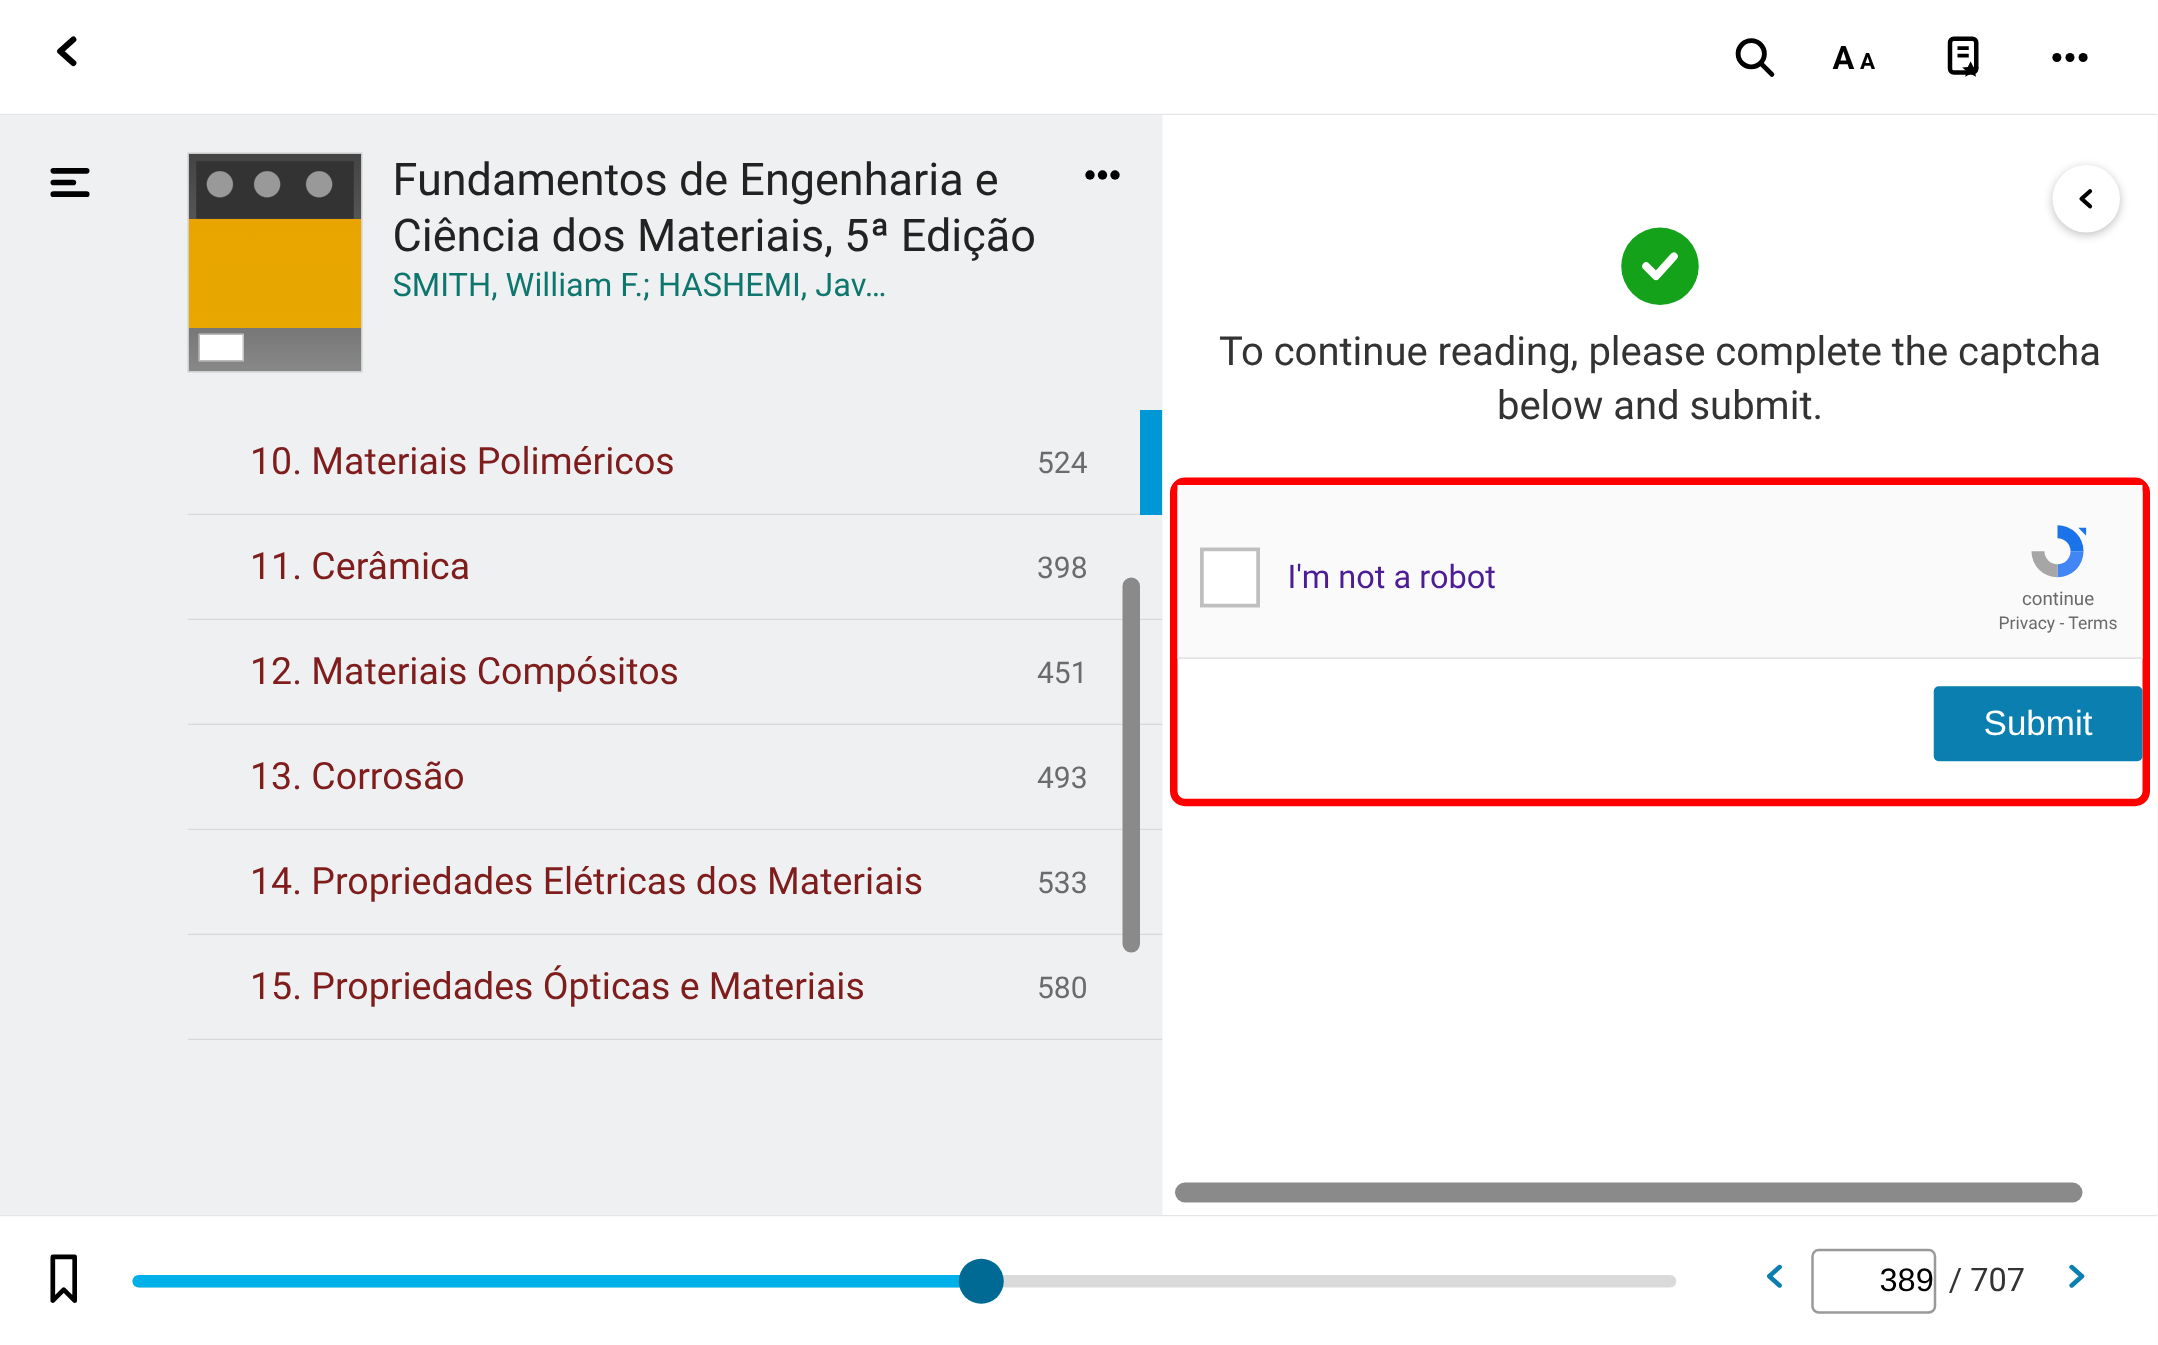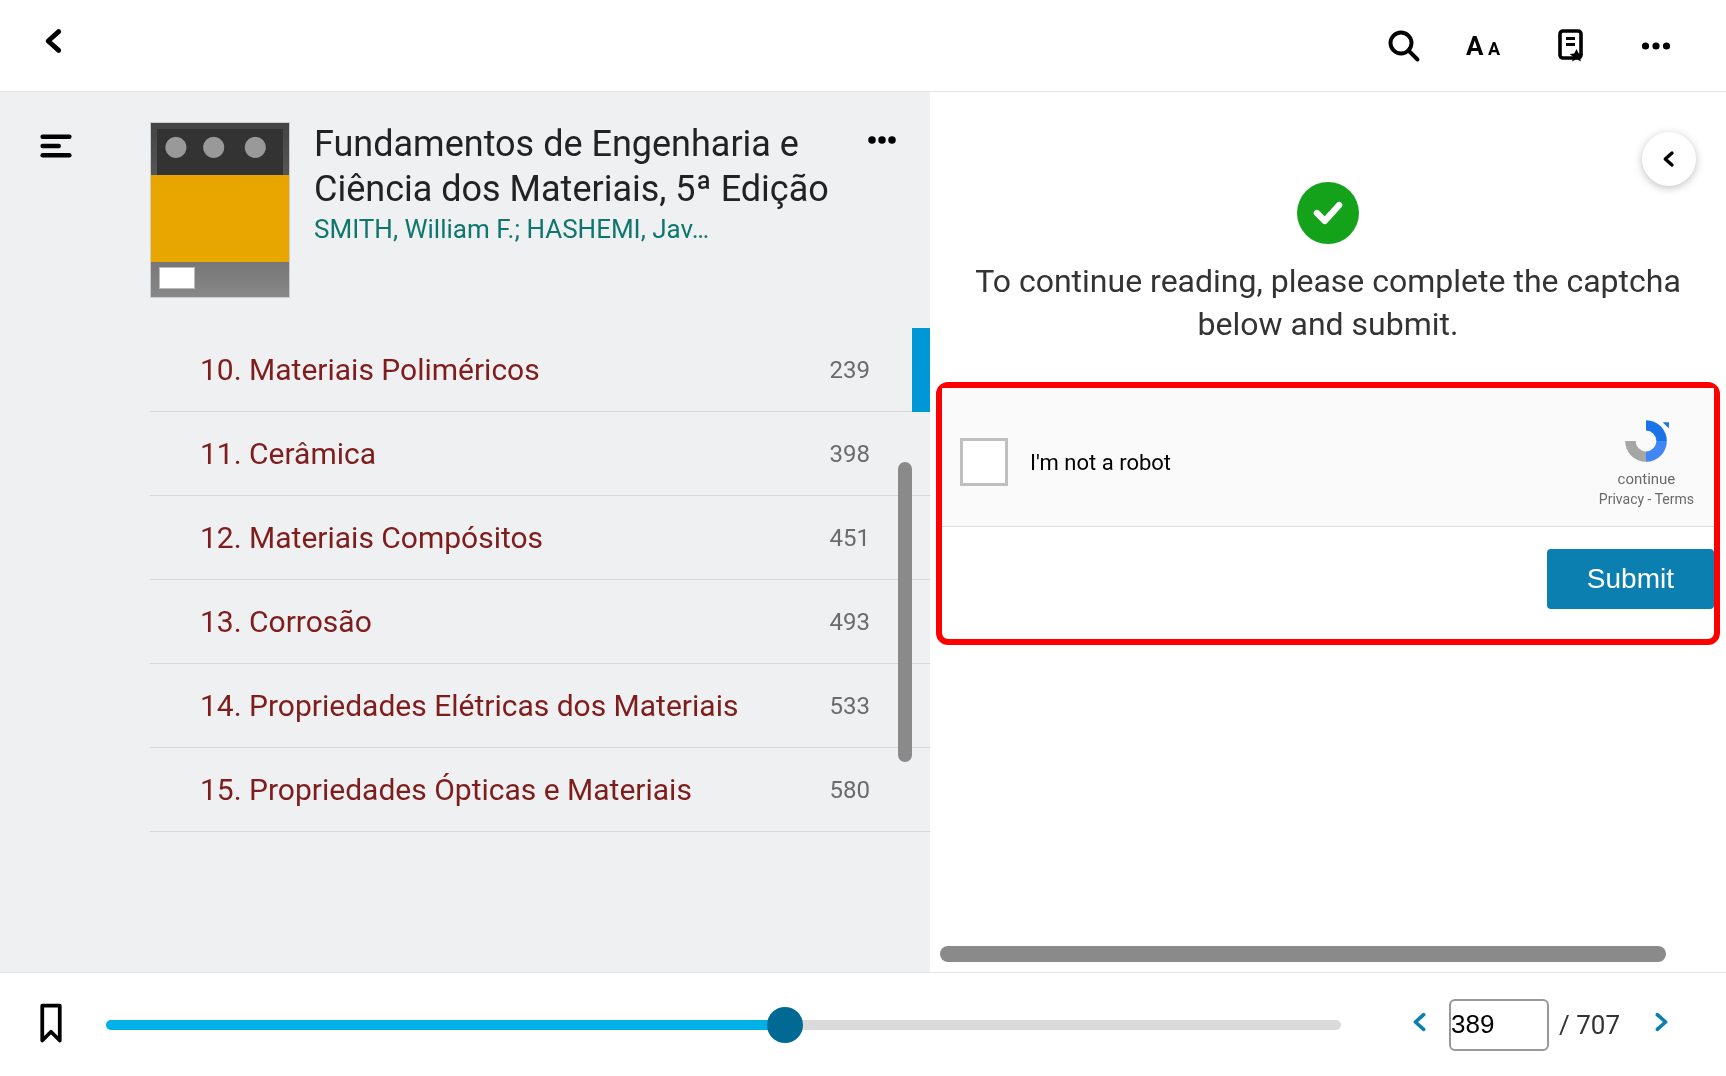--- a/index.html
+++ b/index.html
@@ -41,38 +41,38 @@
   .toc-scrollbar { position: absolute; right: 18px; top: 370px; width: 14px; height: 300px; background: #8a8a8a; border-radius: 7px; }
 
   .right { flex: 1; background: #fff; position: relative; overflow: hidden; }
   .collapse-btn { position: absolute; right: 30px; top: 40px; width: 54px; height: 54px; border-radius: 50%; background: #fff; box-shadow: 0 2px 8px rgba(0,0,0,0.25); display: flex; align-items: center; justify-content: center; cursor: pointer; font-size: 26px; font-weight: 700; }
   .check-badge { width: 62px; height: 62px; border-radius: 50%; background: #14a21a; margin: 90px auto 16px; display: flex; align-items: center; justify-content: center; }
   .captcha-msg { font-size: 32px; line-height: 1.35; color: #333; text-align: center; padding: 0 10px; }
 
   .captcha-box { margin: 36px 6px 0 6px; border: 6px solid #ff0000; border-radius: 12px; background: #fff; }
   .captcha-top { display: flex; align-items: center; padding: 28px 20px 18px 18px; border-bottom: 1px solid #dcdcdc; background: #fafafa; }
   .captcha-chk { width: 48px; height: 48px; border: 3px solid #bfbfbf; background: #fff; margin-right: 22px; cursor: pointer; }
-  .captcha-label { font-size: 22px; color: #000000; flex: 1; }
+  .captcha-label { font-size: 26px; color: #4c1d95; flex: 1; }
   .captcha-logo { text-align: center; color: #6a6a6a; font-size: 15px; line-height: 1.3; }
   .captcha-logo svg { display: block; margin: 0 auto 4px; }
   .captcha-links { font-size: 14px; color: #6a6a6a; }
   .captcha-links span.link { cursor: pointer; }
   .captcha-bottom { display: flex; justify-content: flex-end; padding: 22px 0 30px; }
   .submit-btn { background: #0b7fb0; color: #fff; font-size: 28px; padding: 14px 40px; border: none; border-radius: 4px; cursor: pointer; }
 
   .right-hscroll { position: absolute; bottom: 10px; left: 10px; right: 60px; height: 16px; background: #8a8a8a; border-radius: 8px; }
 
   
   .bottombar { height: 104px; background: #fff; border-top: 1px solid #e5e5e5; display: flex; align-items: center; padding: 0 36px; }
   .bookmark { margin-right: 40px; cursor: pointer; }
   .progress { flex: 1; position: relative; height: 10px; background: #dadada; border-radius: 5px; margin-right: 50px; }
   .progress .fill { position: absolute; left: 0; top: 0; bottom: 0; width: 55%; background: #00b0e8; border-radius: 5px; }
   .progress .thumb { position: absolute; left: 55%; top: 50%; width: 36px; height: 36px; background: #006a95; border-radius: 50%; transform: translate(-50%, -50%); cursor: pointer; }
   .nav-btn { font-size: 34px; color: #0b7fb0; cursor: pointer; padding: 0 18px; font-weight: 600; }
-  .page-input { width: 100px; height: 52px; font-size: 26px; text-align: left; border: 2px solid #999; border-radius: 6px; margin-right: 10px; }
+  .page-input { width: 100px; height: 52px; font-size: 26px; text-align: right; border: 2px solid #999; border-radius: 6px; margin-right: 10px; }
   .page-total { font-size: 26px; color: #333; margin-right: 12px; }
 </style>
 </head>
 <body>
 
 <div class="topbar">
   <div class="back">
     <svg width="28" height="38" viewBox="0 0 24 24">
         <path d="M16 4 L7 12 L16 20" stroke="#000" stroke-width="4.2" fill="none" stroke-linecap="round" stroke-linejoin="round"></path>
       </svg>
@@ -131,21 +131,21 @@
             <circle cx="4" cy="4" r="3" fill="#000"></circle>
             <circle cx="12" cy="4" r="3" fill="#000"></circle>
             <circle cx="20" cy="4" r="3" fill="#000"></circle>
           </svg>
       </div>
     </div>
 
     <div class="toc" id="toc">
         <div class="toc-item active">
           <div class="label">10. Materiais Poliméricos</div>
-          <div class="page">239</div>
+          <div class="page">524</div>
         </div>
         <div class="toc-item">
           <div class="label">11. Cerâmica</div>
           <div class="page">398</div>
         </div>
         <div class="toc-item">
           <div class="label">12. Materiais Compósitos</div>
           <div class="page">451</div>
         </div>
         <div class="toc-item">

